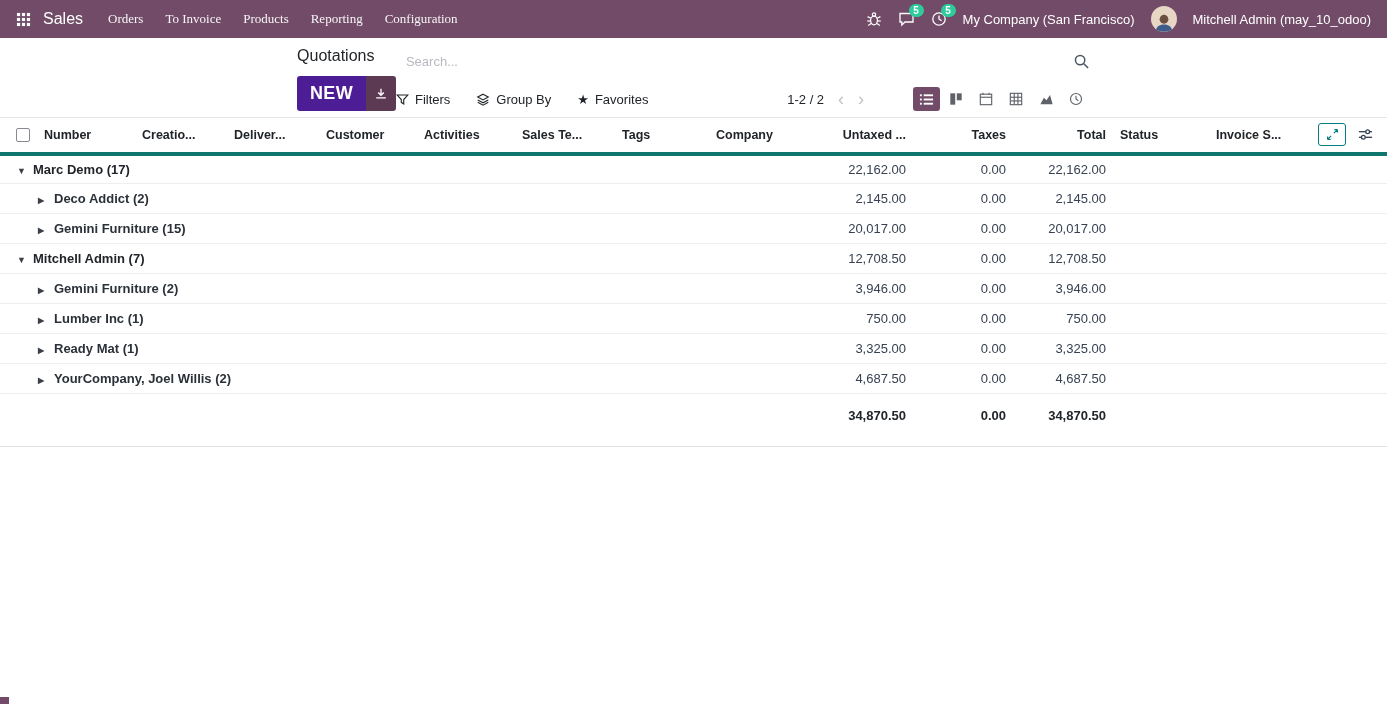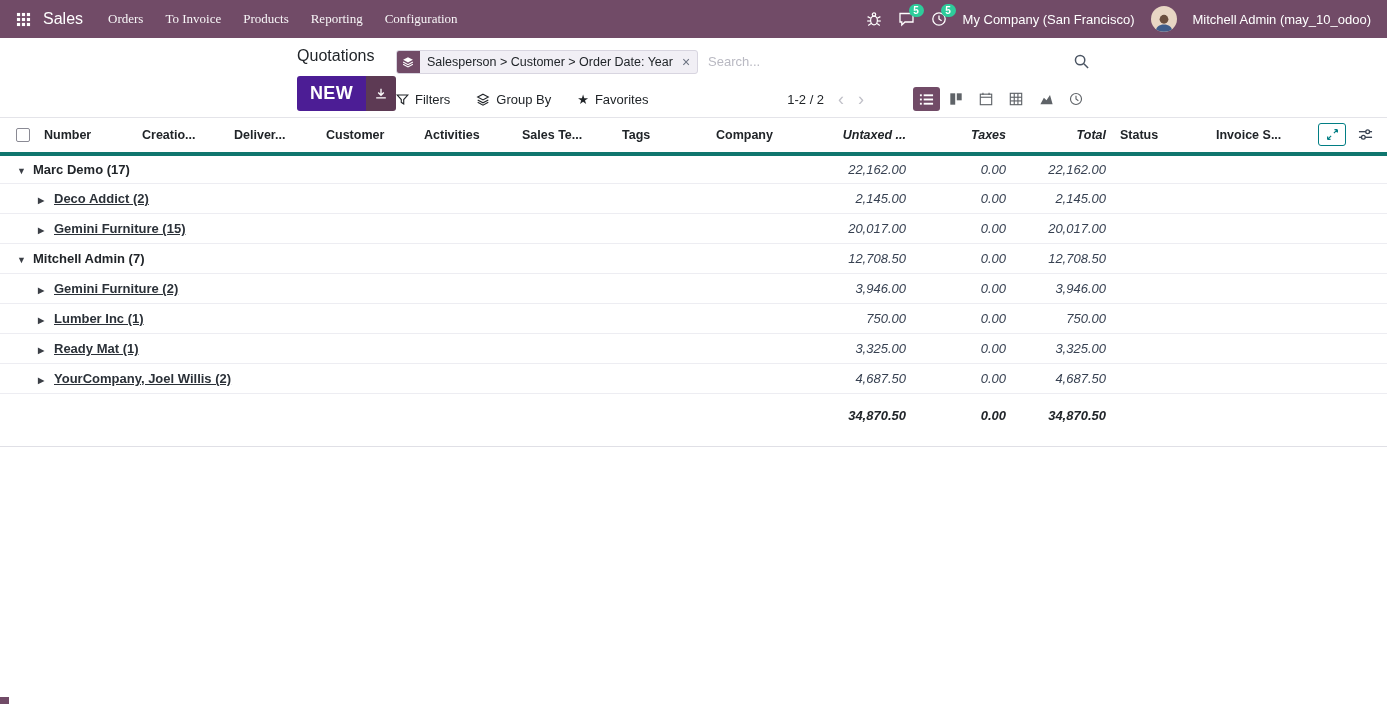--- a/index.html
+++ b/index.html
@@ -81,24 +81,24 @@
   .list-wrap { padding-bottom: 9px; border-bottom: 1px solid #e0e0e6; }
   table.o-list { width: 1387px; table-layout: fixed; border-collapse: collapse; }
   .o-list th {
     border-top: 1px solid #e4e4e9; border-bottom: 4px solid #0f766e;
     height: 36px; font-size: 12.5px; font-weight: 700; color: #212529;
     text-align: left; padding: 0 4px; white-space: nowrap; overflow: hidden;
   }
   .o-list th.cb-col { padding-left: 16px; }
   .o-list td { height: 30px; font-size: 13px; padding: 0 4px; white-space: nowrap; overflow: hidden; }
   .o-list tbody tr { border-bottom: 1px solid #ededf2; cursor: pointer; }
-  .num { text-align: right !important; padding-right: 10px !important; font-style: italic; }
+  .num { text-align: right !important; padding-right: 10px !important; }
   .group-cell { color: #212529; }
   .level-1 .group-cell { padding-left: 17px; font-weight: 700; }
-  .level-2 .group-cell { padding-left: 38px; font-weight: 600; color: #2b3138; text-decoration: underline; }
+  .level-2 .group-cell { padding-left: 38px; font-weight: 600; color: #2b3138; }
   .caret { display: inline-block; width: 16px; font-size: 9px; color: #3b3f46; }
   .level-2 .caret { font-size: 8px; }
   .o-list tfoot td { font-weight: 700; color: #212529; height: 43px; border-top: 1px solid #ededf2; }
   .cb {
     width: 14px; height: 14px; border: 1px solid #8a8a94; border-radius: 2px; background: #fff;
     display: inline-block; vertical-align: middle; cursor: pointer;
   }
   .head-icons { display: flex; align-items: center; justify-content: flex-end; gap: 12px; padding-right: 10px; }
   .expand-btn {
     width: 28px; height: 23px; border: 1px solid #017E84; border-radius: 3px; color: #017E84;
@@ -180,31 +180,20 @@
       <button class="btn-export">
         <svg width="14" height="14" viewBox="0 0 16 16" fill="none" stroke="currentColor" stroke-width="1.5">
           <path d="M8 2 v7 M4.8 6.2 L8 9.4 11.2 6.2 M2.5 12.5 h11"></path>
         </svg>
       </button>
     </div>
   </div>
 
   <div class="cp-right">
     <div class="search-bar">
-      <span class="facet">
-        <span class="facet-icon-box">
-          <svg width="12" height="12" viewBox="0 0 16 16">
-            <path d="M8 1.5 L14.5 5 8 8.5 1.5 5 Z" fill="#fff"></path>
-            <path d="M1.5 8 L8 11.5 14.5 8" fill="none" stroke="#fff" stroke-width="1.4"></path>
-            <path d="M1.5 11 L8 14.5 14.5 11" fill="none" stroke="#fff" stroke-width="1.4"></path>
-          </svg>
-        </span>
-        <span class="facet-text">Salesperson &gt; Customer &gt; Order Date: Year</span>
-        <span class="facet-close">×</span>
-      </span>
       <input class="search-input" type="text" placeholder="Search..." style="">
       <span class="search-glass">
         <svg width="17" height="17" viewBox="0 0 16 16" fill="none" stroke="currentColor" stroke-width="1.4">
           <circle cx="6.7" cy="6.7" r="4.4"></circle>
           <line x1="10.2" y1="10.2" x2="14.2" y2="14.2"></line>
         </svg>
       </span>
     </div>
 
     <div class="cp-actions">

